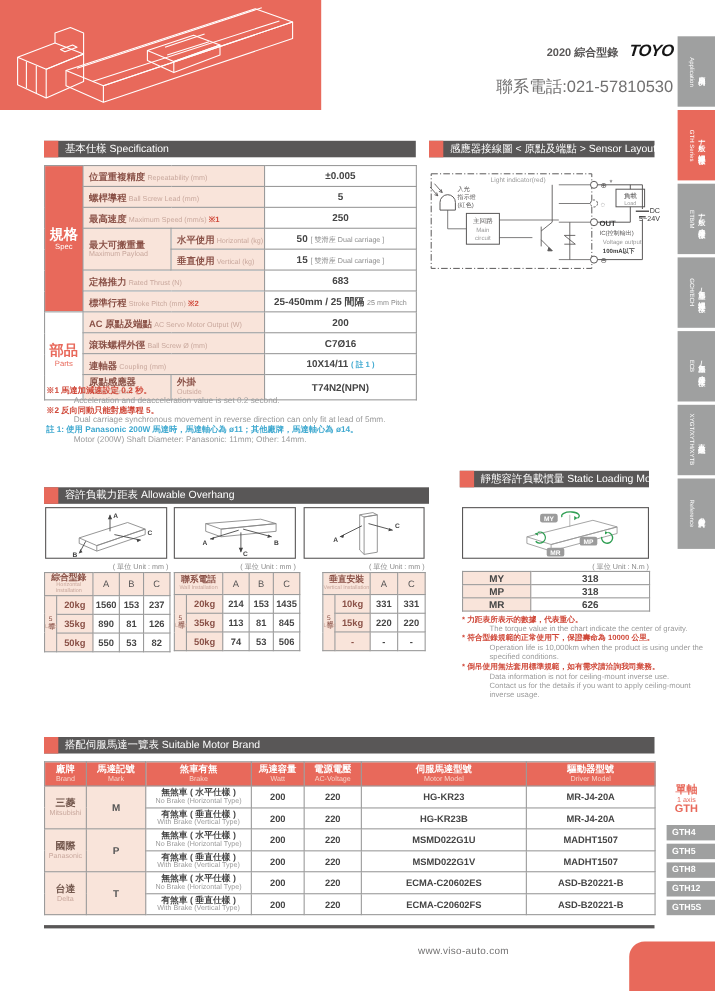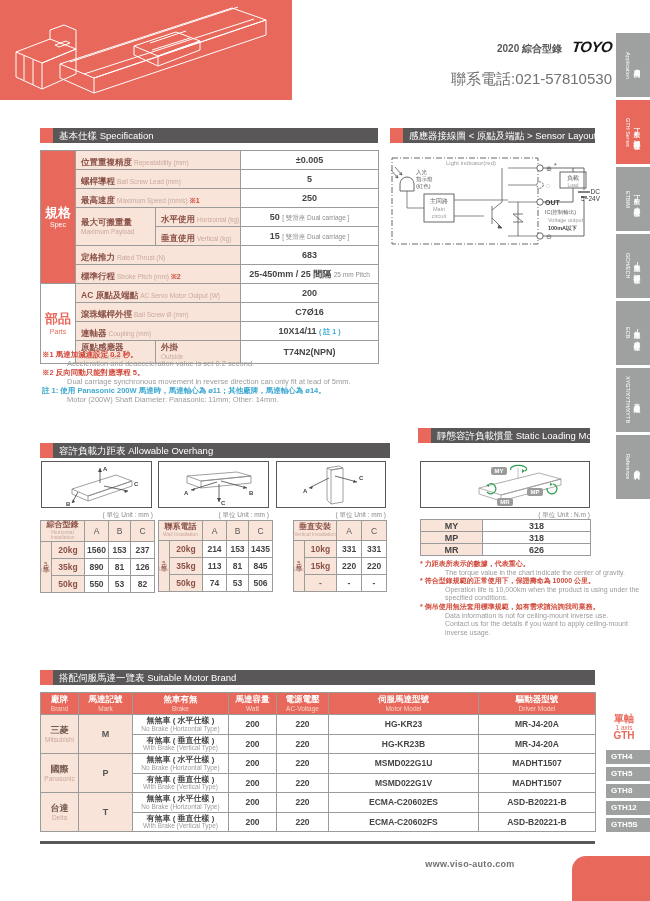--- a/index.html
+++ b/index.html
@@ -94,21 +94,21 @@
   .brand-cell { background:#F9E4DA; text-align:center; }
   .bd-zh { display:block; font-size:9px; font-weight:bold; color:#74584E; line-height:1.15; }
   .bd-en { display:block; font-size:6.5px; color:#C9A89D; line-height:1.1; }
   .mark-cell { background:#F9E4DA; text-align:center; font-size:9px; font-weight:bold; color:#555; }
   .brake-cell { text-align:center; background:#fff; }
   .bk-zh { display:block; font-size:8px; font-weight:bold; color:#454545; line-height:1.2; }
   .bk-en { display:block; font-size:6.5px; color:#9b9b9b; line-height:1.05; }
   .mcell { text-align:center; font-size:8.5px; font-weight:600; color:#454545; background:#fff; }
 
   .bottom-rule { position:absolute; left:40px; top:841px; width:555px; height:2.5px; background:#595757; }
-  .website { position:absolute; left:380px; top:859px; width:180px; text-align:center; font-size:9px; font-weight:bold; color:#727171; letter-spacing:0.3px; }
+  .website { position:absolute; left:380px; top:859px; width:180px; text-align:left; font-size:9px; font-weight:normal; color:#727171; letter-spacing:0.3px; }
   .corner { position:absolute; left:572px; top:856px; width:78px; height:45px; background:#E8695B; border-top-left-radius:14px; }
 
   svg text { font-family:"Liberation Sans", sans-serif; }
 </style>
 </head>
 <body>
 
 <div class="page">
 
   <div class="banner">

